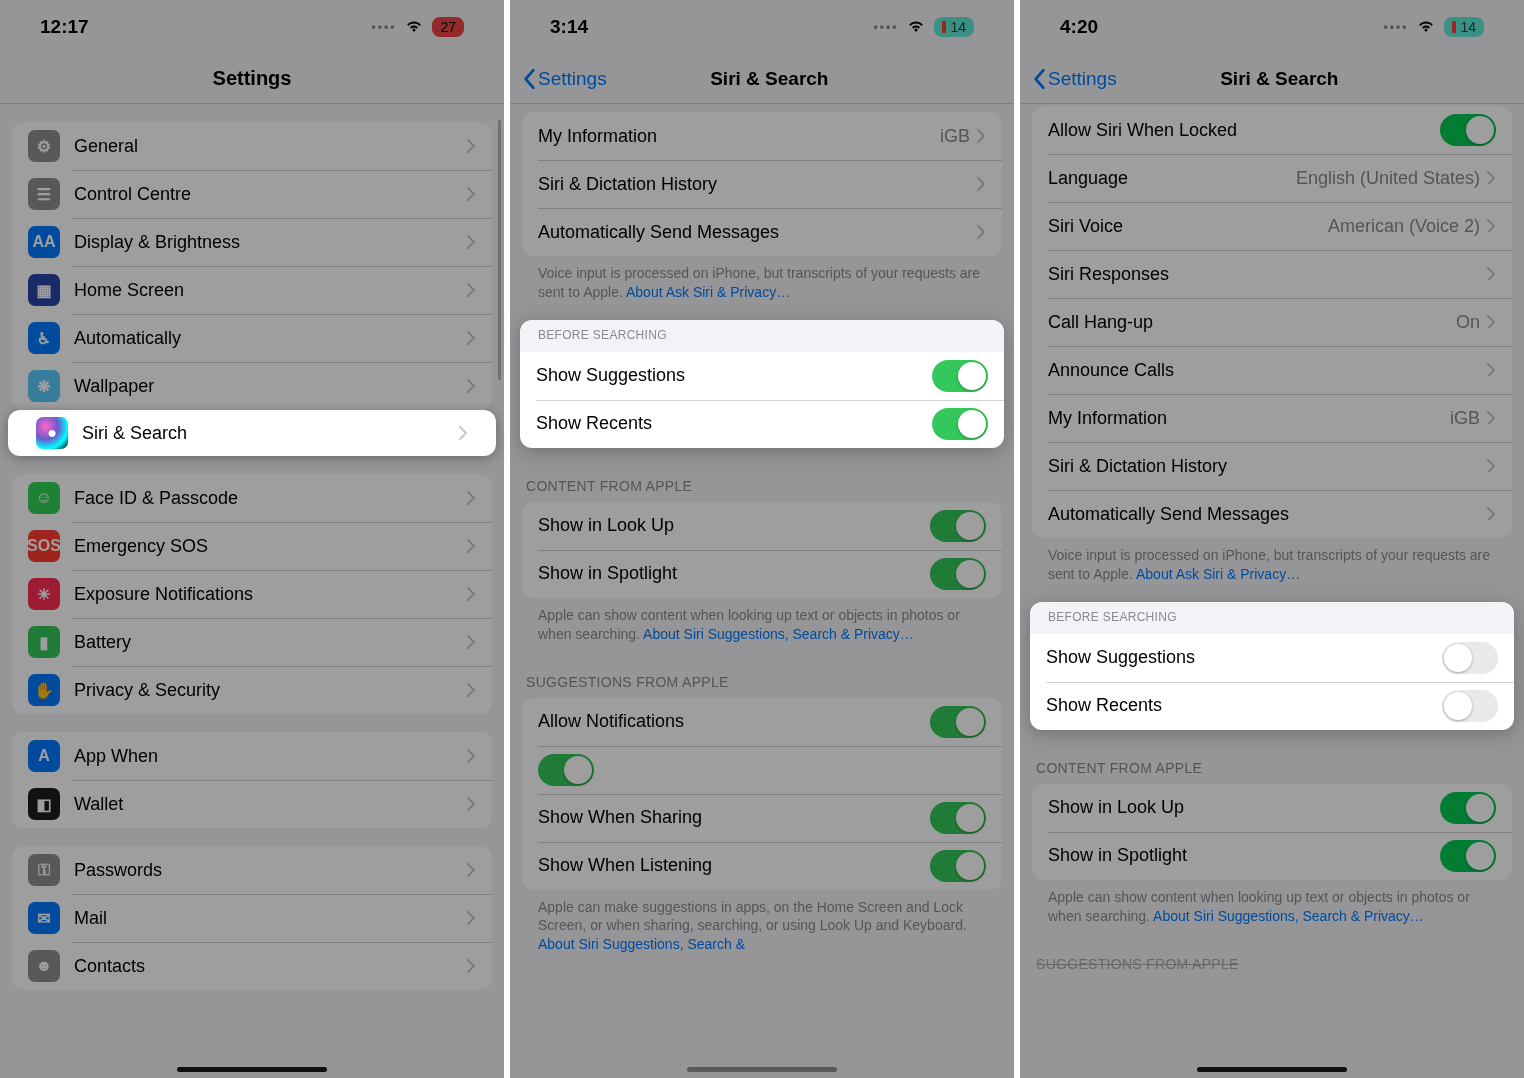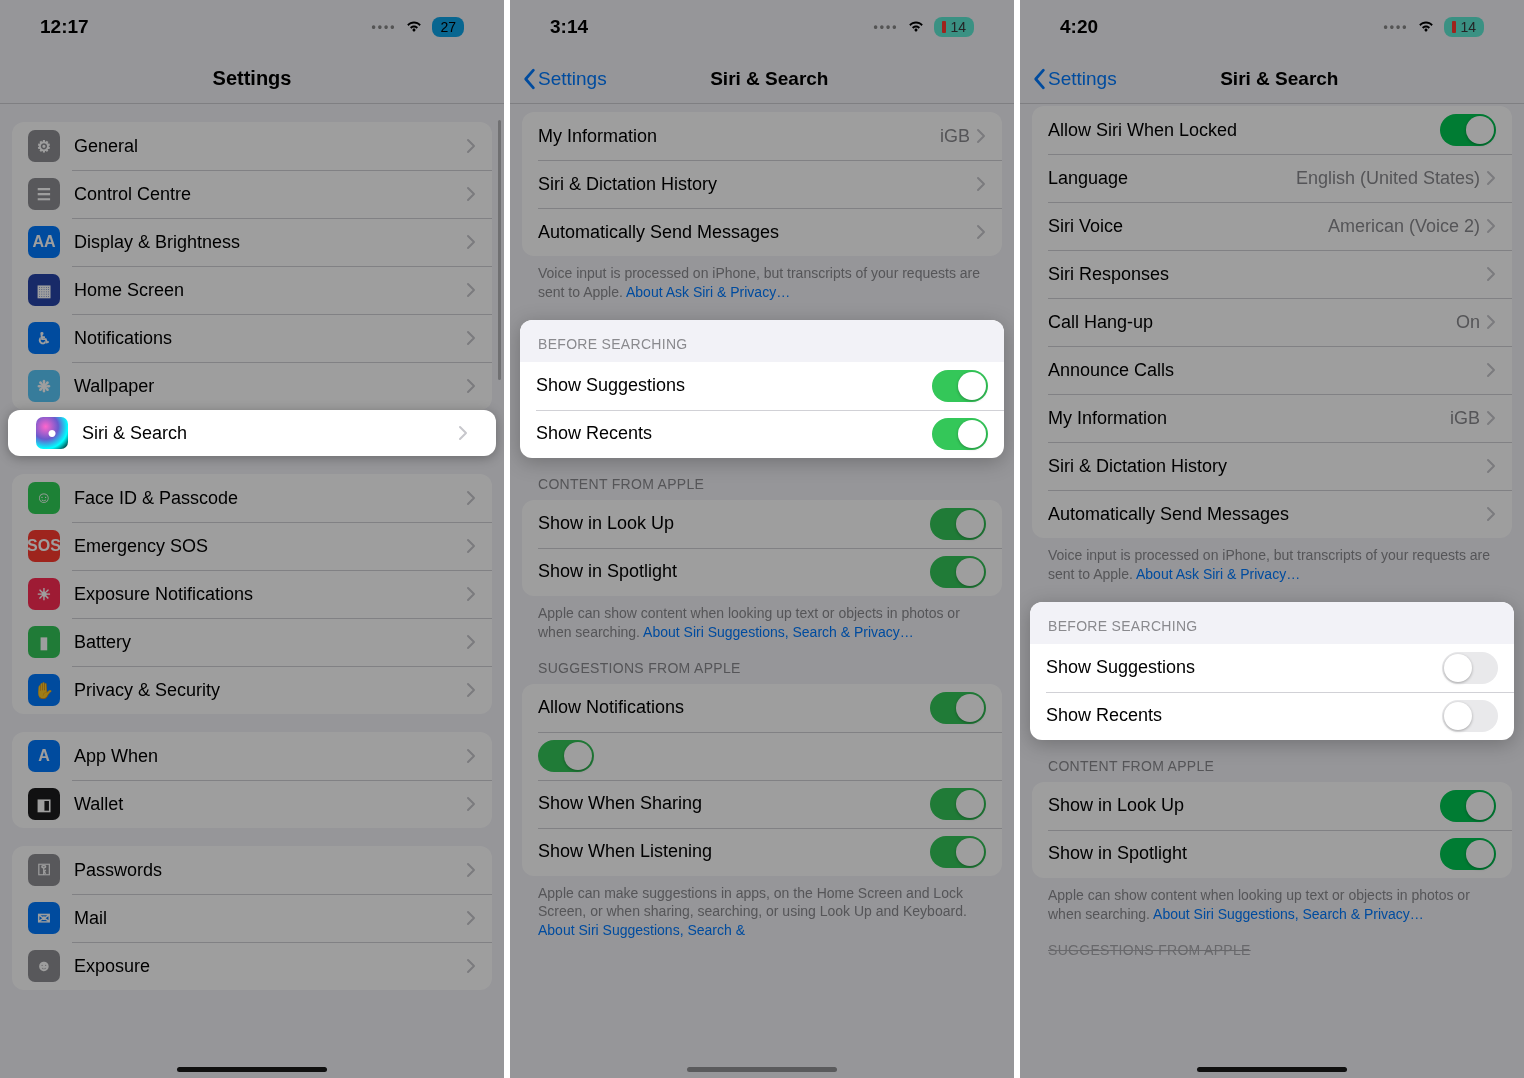--- a/index.html
+++ b/index.html
@@ -5,35 +5,35 @@
   * { box-sizing: border-box; margin: 0; padding: 0; }
   html, body { width: 1524px; height: 1078px; font-family: -apple-system, "Helvetica Neue", Arial, sans-serif; background: #fff; }
   body { display: flex; gap: 6px; }
   .phone { flex: 1 1 0; height: 100%; position: relative; overflow: hidden; background: #f2f2f7; }
   .dim-overlay { position: absolute; inset: 0; background: rgba(0,0,0,0.38); pointer-events: none; z-index: 50; }
   
   .status-bar { height: 54px; display: flex; align-items: center; justify-content: space-between; padding: 0 40px; font-size: 19px; font-weight: 600; }
   .status-right { display: flex; align-items: center; gap: 8px; }
   .dots { font-size: 12px; letter-spacing: 2px; color: #888; }
   .battery-badge { display: inline-flex; align-items: center; padding: 2px 8px; border-radius: 8px; font-size: 14px; font-weight: 500; }
-  .battery-yellow { background: #0ea5e9; color: #000; }
+  .battery-yellow { background: #ef4444; color: #000; }
   .battery-grey { background: #5eead4; color: #3a3a3c; }
   .battery-grey .redbar { display:inline-block; width:4px; height:12px; background:#ff3b30; margin-right:4px; border-radius:1px; }
   
   .nav-bar { height: 50px; display: flex; align-items: center; padding: 0 12px; border-bottom: 0.5px solid rgba(0,0,0,0.15); background: #f2f2f7; }
   .nav-back { color: #007aff; font-size: 19px; display: flex; align-items: center; gap: 2px; }
   .nav-back svg { width: 14px; height: 22px; }
   .nav-title { flex: 1; text-align: center; font-weight: 600; font-size: 19px; color: #000; margin-left: -70px; }
   .nav-title-only { flex: 1; text-align: center; font-weight: 600; font-size: 20px; color: #000; }
   
   .scroll { height: calc(100% - 104px); overflow: hidden; }
   .scroll-offset { position: relative; }
   .group { margin: 18px 12px 0 12px; background: #fff; border-radius: 12px; overflow: hidden; }
   .group.first-tight { margin-top: 8px; }
-  .group-header { font-size: 14px; color: #8a8a8e; text-transform: uppercase; padding: 18px 28px 8px 28px; letter-spacing: 0.3px; }
+  .group-header { font-size: 14px; color: #8a8a8e; text-transform: uppercase; padding: 18px 28px 8px 16px; letter-spacing: 0.3px; margin-top: 12px; }
   .group-footer { font-size: 14px; color: #8a8a8e; padding: 8px 28px 0 28px; line-height: 1.35; }
   .group-footer .link { color: #007aff; }
   .row { display: flex; align-items: center; min-height: 48px; padding: 0 16px; position: relative; }
   .row + .row::before { content:""; position:absolute; top:0; left: 16px; right:0; height:0.5px; background:#d1d1d6; }
   .row.with-icon + .row.with-icon::before { left: 60px; }
   .row-icon { width: 32px; height: 32px; border-radius: 7px; margin-right: 14px; display: flex; align-items: center; justify-content: center; flex-shrink:0; }
   .row-label { flex: 1; font-size: 18px; color: #000; }
   .row-value { font-size: 18px; color: #8a8a8e; margin-right: 6px; }
   .chevron { color: #c7c7cc; font-size: 22px; }
   .chevron svg { width:10px; height:16px; display:block; }
@@ -41,21 +41,21 @@
   .toggle::after { content:""; position:absolute; width:28px; height:28px; background:#fff; border-radius:50%; top:2px; box-shadow:0 1px 3px rgba(0,0,0,0.3); transition: left 0.2s; }
   .toggle.on { background:#34c759; }
   .toggle.on::after { left:26px; }
   .toggle.off { background:#e9e9eb; }
   .toggle.off::after { left:2px; }
   .toggle.on-big { background:#00c853; }
   .toggle.on-big::after { left:26px; }
   
   .highlight-layer { position: relative; z-index: 100; }
   .highlight-layer .group { box-shadow: 0 4px 20px rgba(0,0,0,0.25); margin-left:10px; margin-right:10px; }
-  .highlight-layer .group-header.inside { background:#f2f2f7; padding:16px 18px 10px 18px; margin:0; border-top-left-radius:12px; border-top-right-radius:12px; font-size:14px; }
+  .highlight-layer .group-header.inside { background:#f2f2f7; padding:8px 18px 10px 18px; margin:0; border-top-left-radius:12px; border-top-right-radius:12px; font-size:12px; }
   
   .highlight-row { position: relative; z-index: 100; background:#fff; border-radius: 12px; box-shadow: 0 2px 12px rgba(0,0,0,0.3); margin: 0 8px; padding: 0 12px; }
   .highlight-row .row { min-height: 46px; }
   
   .scroll-indicator { position:absolute; right:3px; top:120px; width:3px; height:260px; background:#000; opacity:0.25; border-radius:2px; z-index:60; }
   
   .home-indicator { position:absolute; bottom:6px; left:50%; transform:translateX(-50%); width:150px; height:5px; background:#000; border-radius:3px; opacity:0.4; z-index:60; }
   .home-indicator.dark { opacity:0.9; }
   
   .bg-grey{background:#8e8e93;} .bg-blue{background:#007aff;} .bg-darkblue{background:#2845a8;} .bg-teal{background:#5ac8fa;}
@@ -132,21 +132,21 @@
             <span class="chevron">
               <svg viewBox="0 0 10 16">
                 <path d="M2 2l6 6-6 6" stroke="#c7c7cc" stroke-width="2" fill="none" stroke-linecap="round" stroke-linejoin="round"></path>
               </svg>
             </span>
           </div>
           <div class="row with-icon">
             <div class="row-icon bg-blue">
               <span>♿︎</span>
             </div>
-            <div class="row-label">Notifications</div>
+            <div class="row-label">Automatically</div>
             <span class="chevron">
               <svg viewBox="0 0 10 16">
                 <path d="M2 2l6 6-6 6" stroke="#c7c7cc" stroke-width="2" fill="none" stroke-linecap="round" stroke-linejoin="round"></path>
               </svg>
             </span>
           </div>
           <div class="row with-icon">
             <div class="row-icon bg-teal">
               <span>❋</span>
             </div>
@@ -272,21 +272,21 @@
             <span class="chevron">
               <svg viewBox="0 0 10 16">
                 <path d="M2 2l6 6-6 6" stroke="#c7c7cc" stroke-width="2" fill="none" stroke-linecap="round" stroke-linejoin="round"></path>
               </svg>
             </span>
           </div>
           <div class="row with-icon">
             <div class="row-icon bg-grey">
               <span>☻</span>
             </div>
-            <div class="row-label">Exposure</div>
+            <div class="row-label">Contacts</div>
             <span class="chevron">
               <svg viewBox="0 0 10 16">
                 <path d="M2 2l6 6-6 6" stroke="#c7c7cc" stroke-width="2" fill="none" stroke-linecap="round" stroke-linejoin="round"></path>
               </svg>
             </span>
           </div>
         </div>
       </div>
   </div>
   <div class="home-indicator dark"></div>

